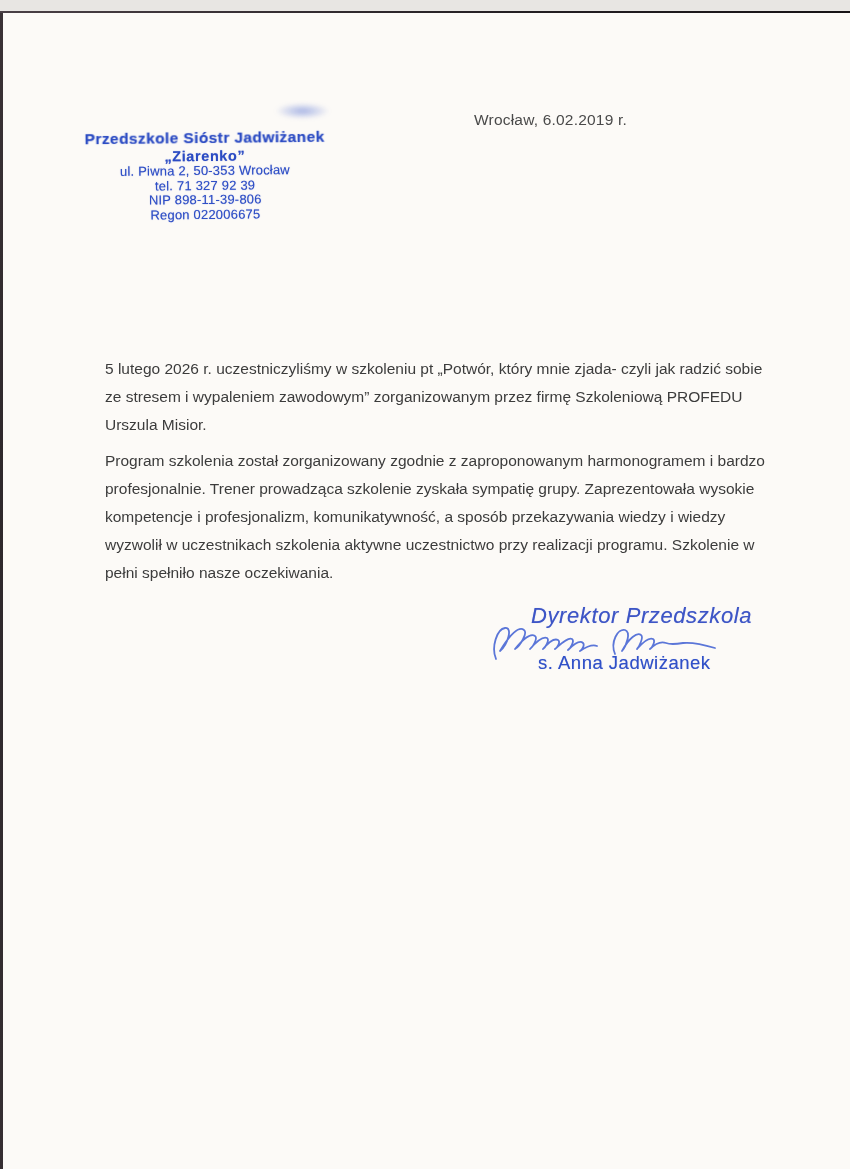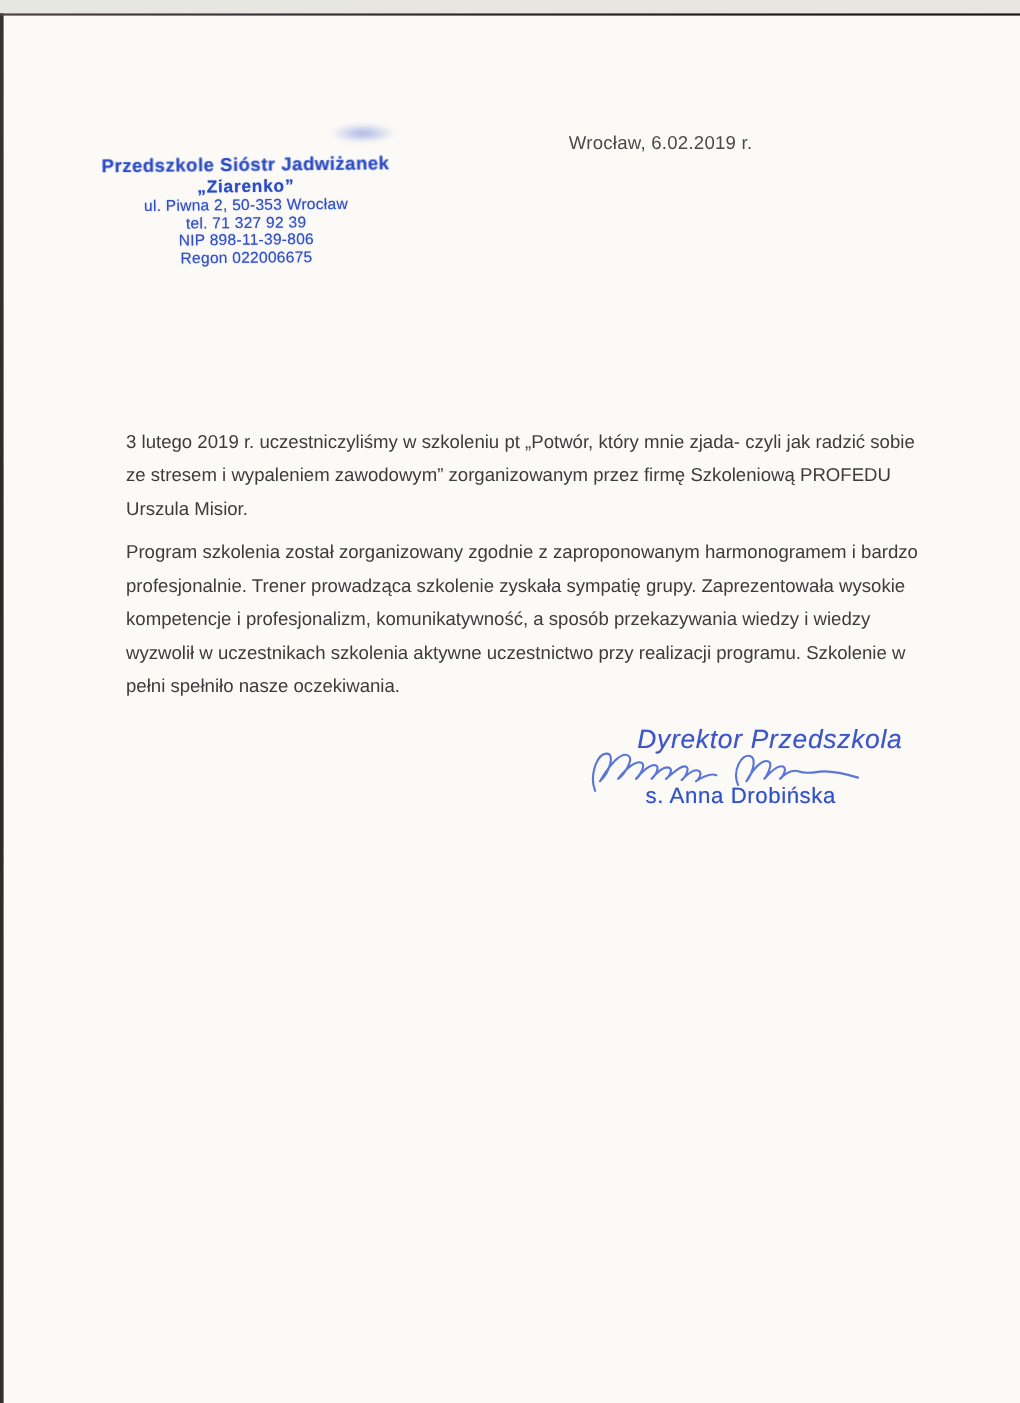--- a/index.html
+++ b/index.html
@@ -116,30 +116,30 @@
   <div class="stamp">
     <div class="stamp-line1">Przedszkole Sióstr Jadwiżanek</div>
     <div class="stamp-line2">„Ziarenko”</div>
     <div class="stamp-addr">ul. Piwna 2, 50-353 Wrocław</div>
     <div class="stamp-addr">tel. 71 327 92 39</div>
     <div class="stamp-addr">NIP 898-11-39-806</div>
     <div class="stamp-addr">Regon 022006675</div>
   </div>
 
   <div class="body-text">
-    <p>3 lutego 2019 r. uczestniczyliśmy w szkoleniu pt „Potwór, który mnie zjada- czyli jak radzić sobie ze stresem i wypaleniem zawodowym” zorganizowanym przez firmę Szkoleniową PROFEDU Urszula Misior.</p>
+    <p>5 lutego 2026 r. uczestniczyliśmy w szkoleniu pt „Potwór, który mnie zjada- czyli jak radzić sobie ze stresem i wypaleniem zawodowym” zorganizowanym przez firmę Szkoleniową PROFEDU Urszula Misior.</p>
     <p>Program szkolenia został zorganizowany zgodnie z zaproponowanym harmonogramem i bardzo profesjonalnie. Trener prowadząca szkolenie zyskała sympatię grupy. Zaprezentowała wysokie kompetencje i profesjonalizm, komunikatywność, a sposób przekazywania wiedzy  i wiedzy wyzwolił w uczestnikach szkolenia aktywne uczestnictwo przy realizacji programu. Szkolenie w pełni spełniło nasze oczekiwania.</p>
   </div>
 
   <div class="sig-block">
     <div class="sig-title">Dyrektor Przedszkola</div>
 
     <svg class="sig-script" viewBox="0 0 235 50" xmlns="http://www.w3.org/2000/svg">
       <g fill="none" stroke="#5b76d8" stroke-width="1.8" stroke-linecap="round" stroke-linejoin="round">
         <path d="M9,42 C4,30 10,12 18,11 C26,10 21,27 13,34 C23,17 32,9 37,13 C41,16 33,29 28,32 C36,22 44,16 48,19 C51,21 46,30 43,32 C49,25 56,19 60,21 C63,23 58,31 56,32 C61,26 67,21 71,23 C74,25 70,31 68,32 C74,27 81,20 85,22 C88,24 83,32 81,33 C87,27 93,23 96,26 C98,28 95,33 93,34 C99,30 105,27 110,29"></path>
         <path d="M128,37 C123,25 131,11 138,13 C144,15 140,28 135,34 C142,21 150,15 154,18 C157,20 152,30 150,32 C156,25 162,20 166,22 C169,24 165,31 163,32 C168,27 174,24 179,26 C184,28 190,27 196,26 C206,25 218,28 228,31"></path>
       </g>
     </svg>
 
-    <div class="sig-name">s. Anna Drobińska</div>
+    <div class="sig-name">s. Anna Jadwiżanek</div>
   </div>
 
 </div>
 
 </body></html>

